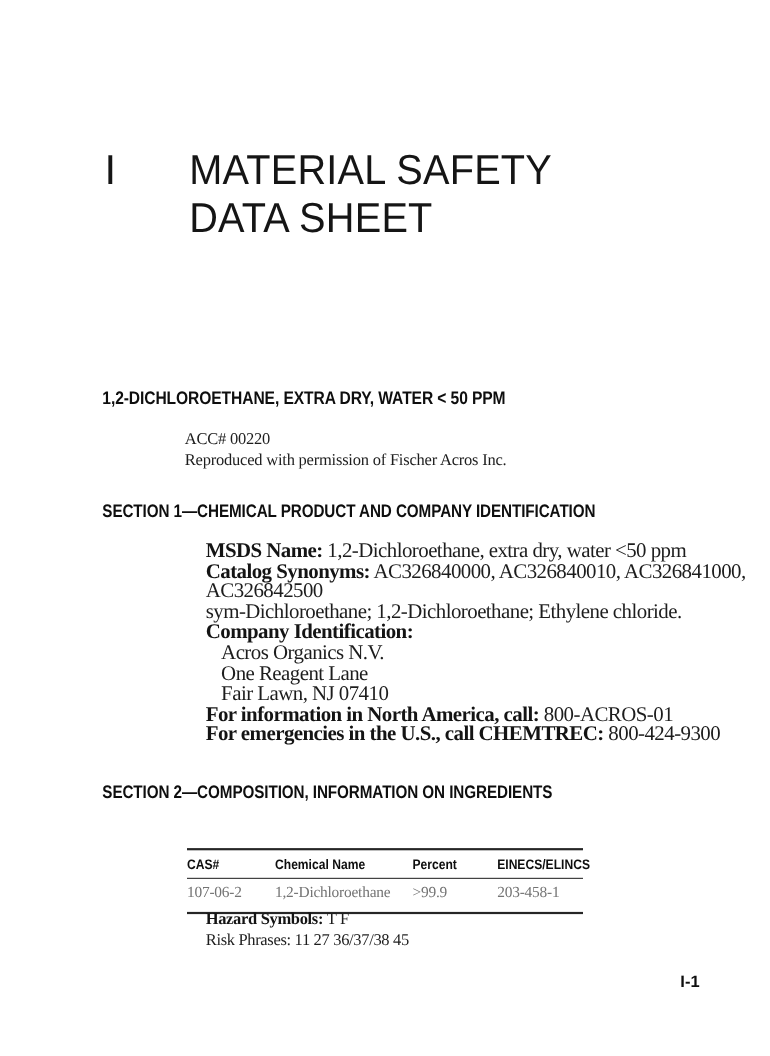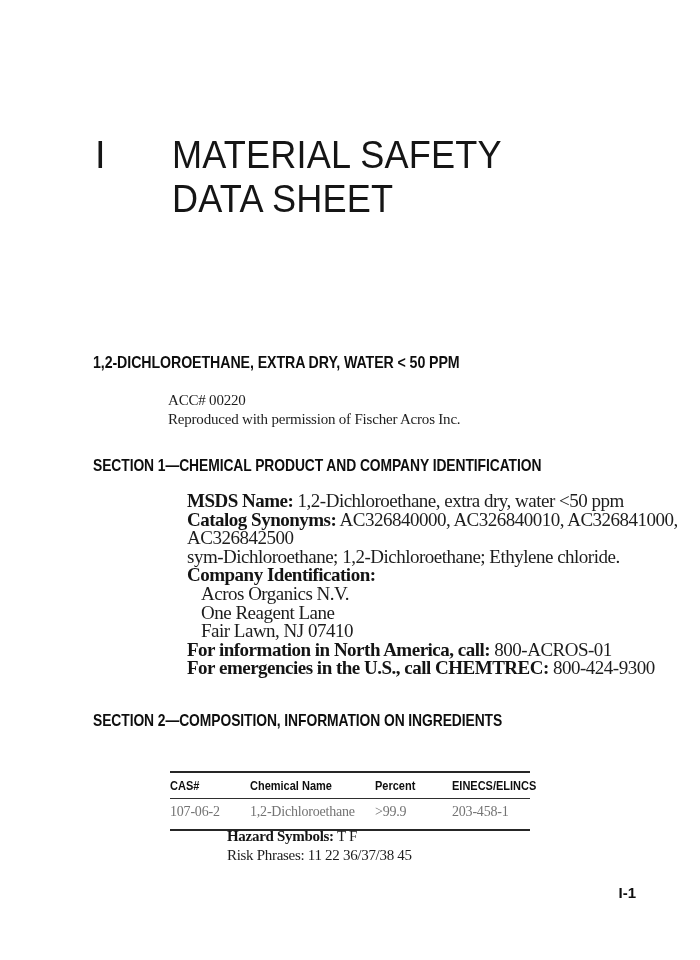--- a/index.html
+++ b/index.html
@@ -90,21 +90,20 @@
     white-space: nowrap;
   }
   .hazard-block {
     position: absolute;
     left: 187px;
     top: 827px;
     font-size: 15px;
     line-height: 19px;
     letter-spacing: -0.3px;
     white-space: nowrap;
-    margin-left: 40px;
   }
   .bodyline { white-space: nowrap; }
   .bodyline.indent { padding-left: 14px; }
   .lbl { font-weight: 700; color: #141414; }
 
   
   .ingredients-table {
     position: absolute;
     left: 170px;
     top: 771px;
@@ -196,18 +195,18 @@
     <div class="trow">
       <span class="td">107-06-2</span>
       <span class="td">1,2-Dichloroethane</span>
       <span class="td">&gt;99.9</span>
       <span class="td">203-458-1</span>
     </div>
   </div>
 
   <div class="hazard-block">
     <div class="bodyline"><span class="lbl">Hazard Symbols:</span><span> T F</span></div>
-    <div class="bodyline">Risk Phrases: 11 22 36/37/38 45</div>
+    <div class="bodyline">Risk Phrases: 11 27 36/37/38 45</div>
   </div>
 
   <div class="page-number">I-1</div>
 
 </div>
 
 </body></html>

